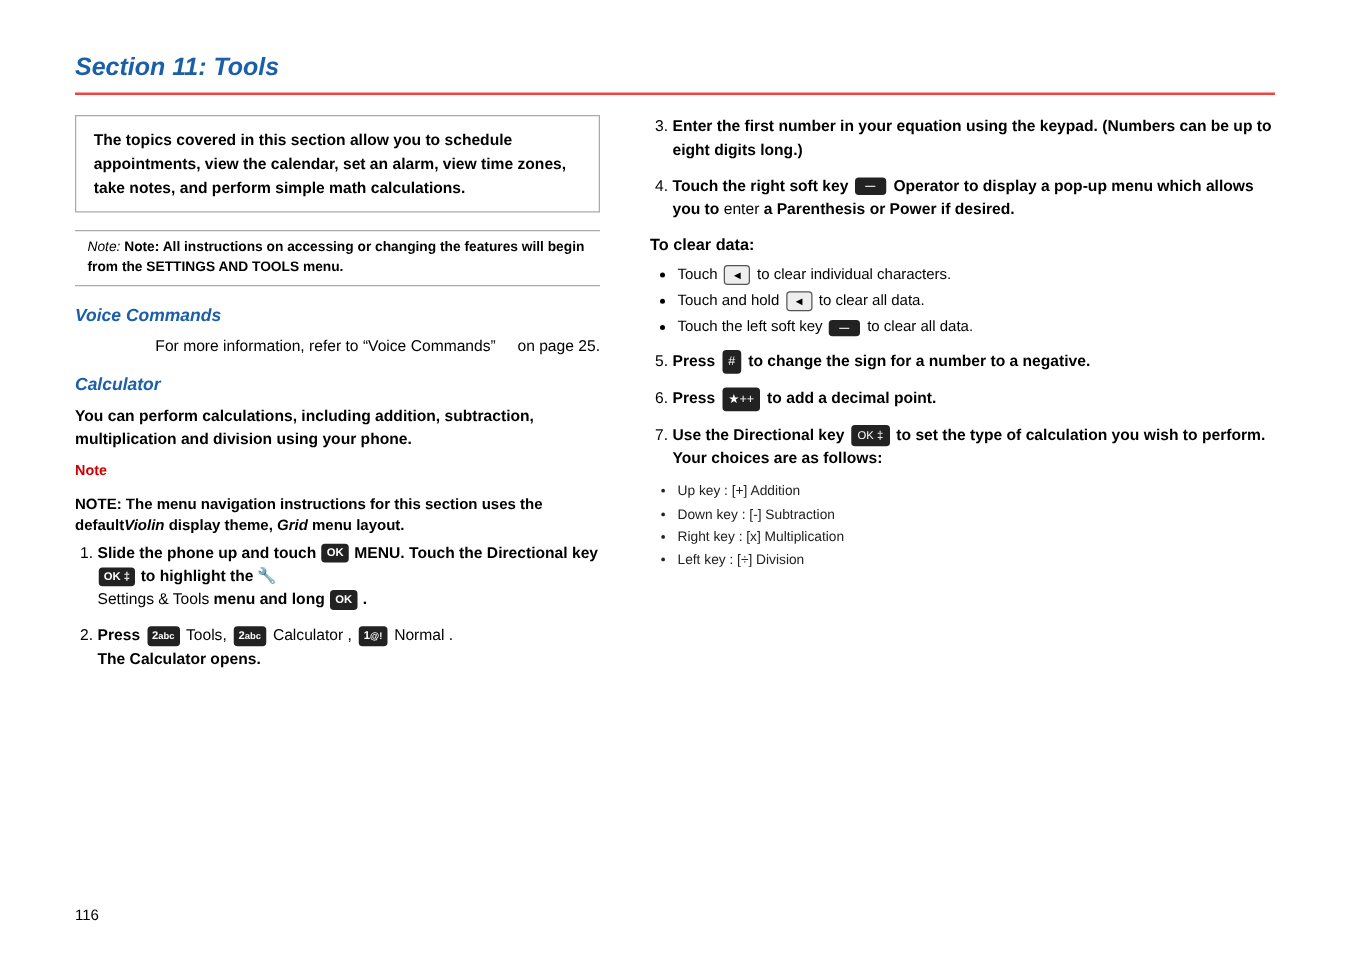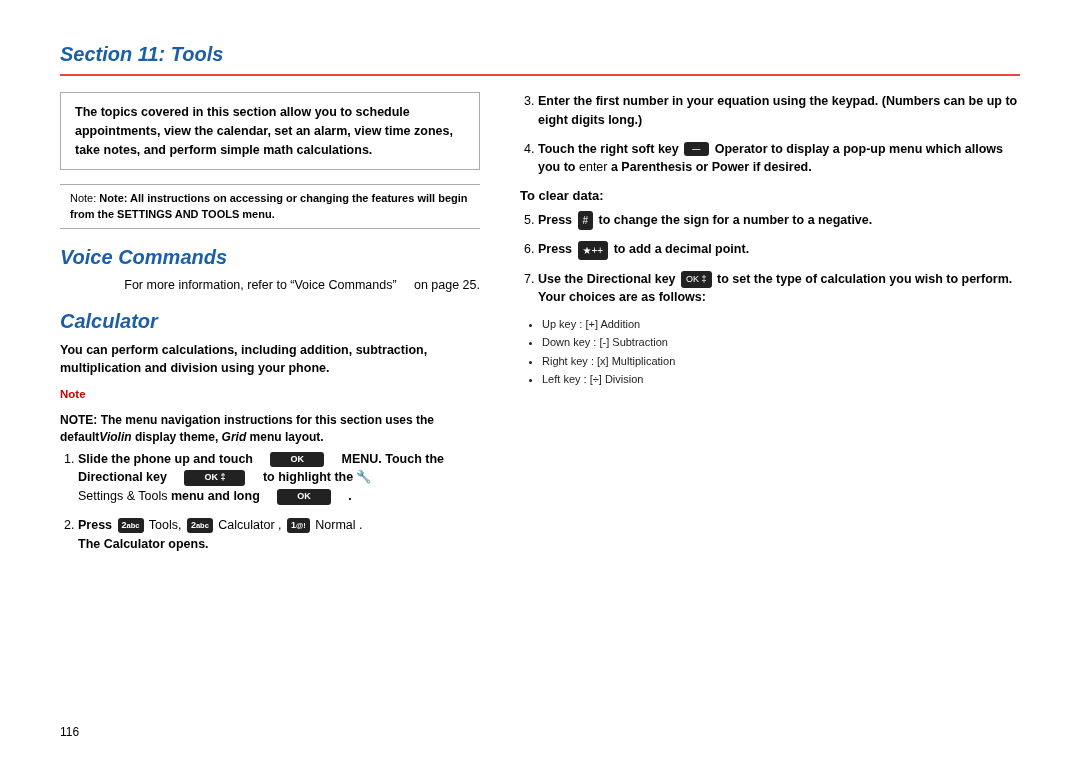--- a/index.html
+++ b/index.html
@@ -50,29 +50,30 @@
     }
     .note-box {
       border-top: 1px solid #aaa;
       border-bottom: 1px solid #aaa;
       padding: 6px 10px;
       margin-bottom: 14px;
       font-size: 11px;
     }
     .note-box .note-label {
       font-weight: normal;
+      font-style: italic;
     }
     .note-box strong {
       font-weight: bold;
     }
     .subsection-title {
       color: #1a5fa8;
       font-weight: bold;
       font-style: italic;
-      font-size: 20px;
+      font-size: 14px;
       margin-bottom: 6px;
     }
     .voice-ref {
       font-size: 12.5px;
       margin-bottom: 12px;
       text-align: right;
     }
     .calc-body {
       font-size: 12.5px;
       font-weight: bold;
@@ -138,24 +139,24 @@
       font-size: 12px;
       margin-top: 20px;
       color: #000;
     }
     .icon-ok {
       display: inline-block;
       background: #222;
       color: #fff;
       font-size: 9px;
       font-weight: bold;
-      padding: 1px 20px;
-      border-radius: 3px;
-      vertical-align: middle;
-      margin: 0 14px;
+      padding: 1px 4px;
+      border-radius: 3px;
+      vertical-align: middle;
+      margin: 0 1px;
     }
     .icon-clear {
       display: inline-block;
       border: 1.5px solid #555;
       background: #eee;
       border-radius: 3px;
       padding: 1px 5px;
       font-size: 9px;
       vertical-align: middle;
       margin: 0 2px;
@@ -289,20 +290,25 @@
           <strong>Enter the first number in your equation using the keypad. (Numbers can be up to eight digits long.)</strong>
         </li>
         <li>
           <strong>Touch the right soft key</strong>
           <span class="icon-softkey">—</span>
           <strong>Operator to display a pop-up menu which allows you to</strong> enter <strong>a Parenthesis or Power if desired.</strong>
         </li>
       </ol>
 
       <div class="to-clear-header">To clear data:</div>
+      <ul class="bullet-list">
+        <li>Touch <span class="icon-clear">◄</span> to clear individual characters.</li>
+        <li>Touch and hold <span class="icon-clear">◄</span> to clear all data.</li>
+        <li>Touch the left soft key <span class="icon-softkey">—</span> to clear all data.</li>
+      </ul>
 
       <ol class="steps" start="5">
         <li>
           <strong>Press</strong>
           <span class="icon-pound">#</span>
           <strong>to change the sign for a number to a negative.</strong>
         </li>
         <li>
           <strong>Press</strong>
           <span class="icon-star">★++</span>

